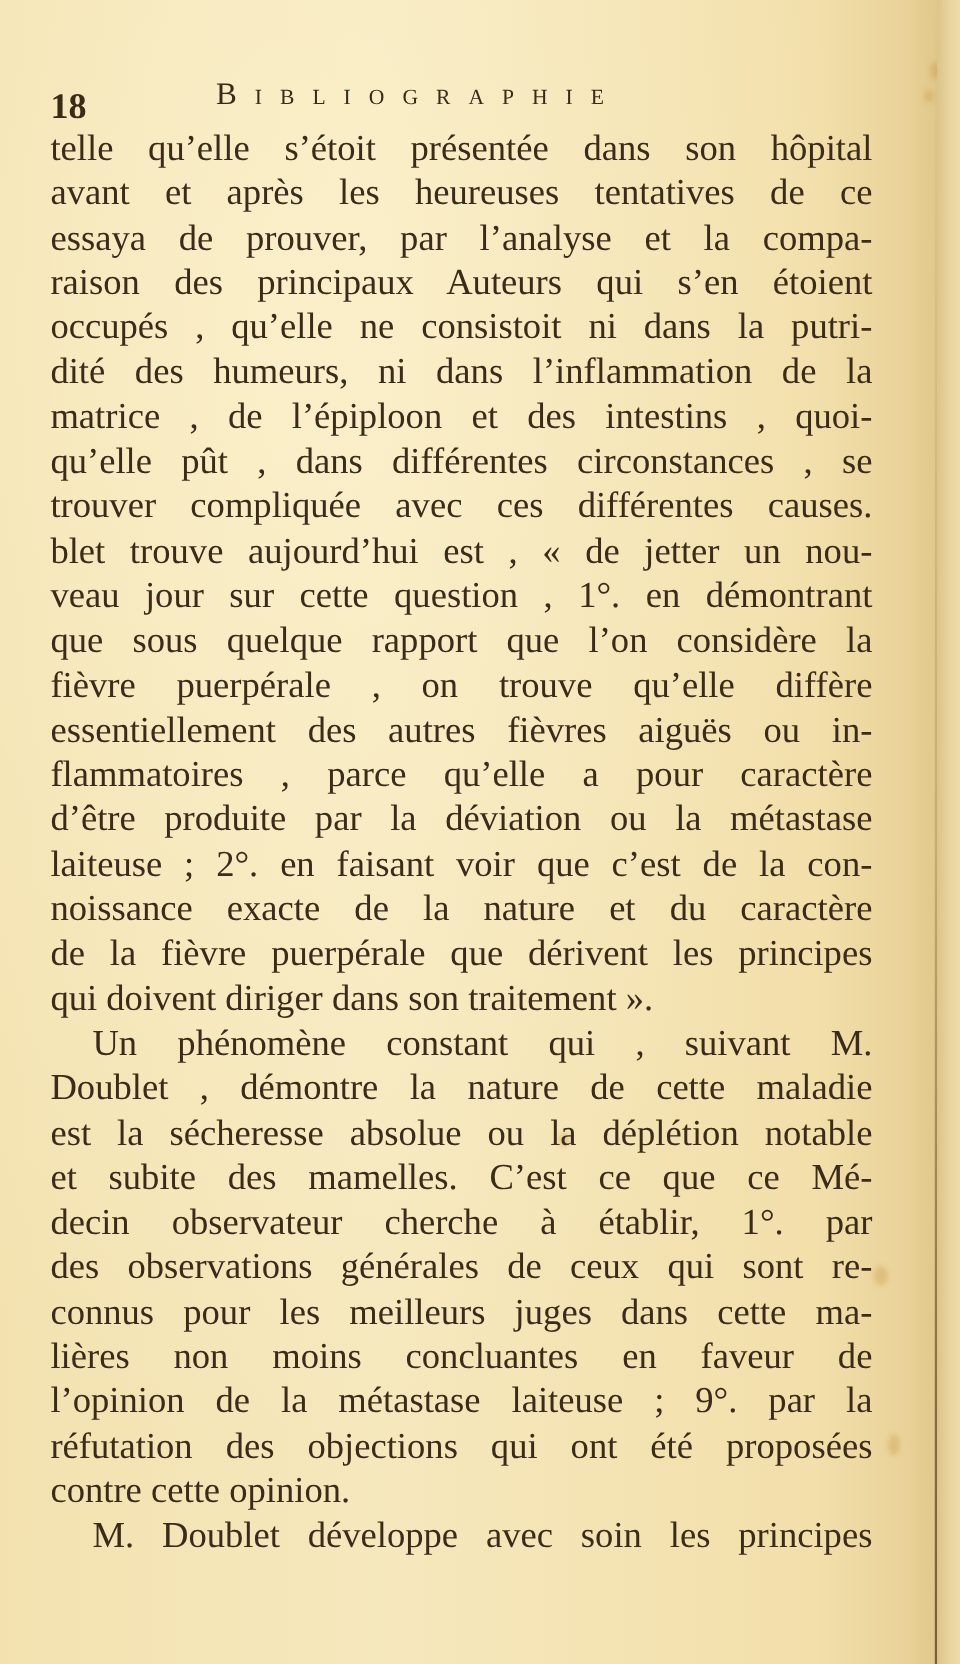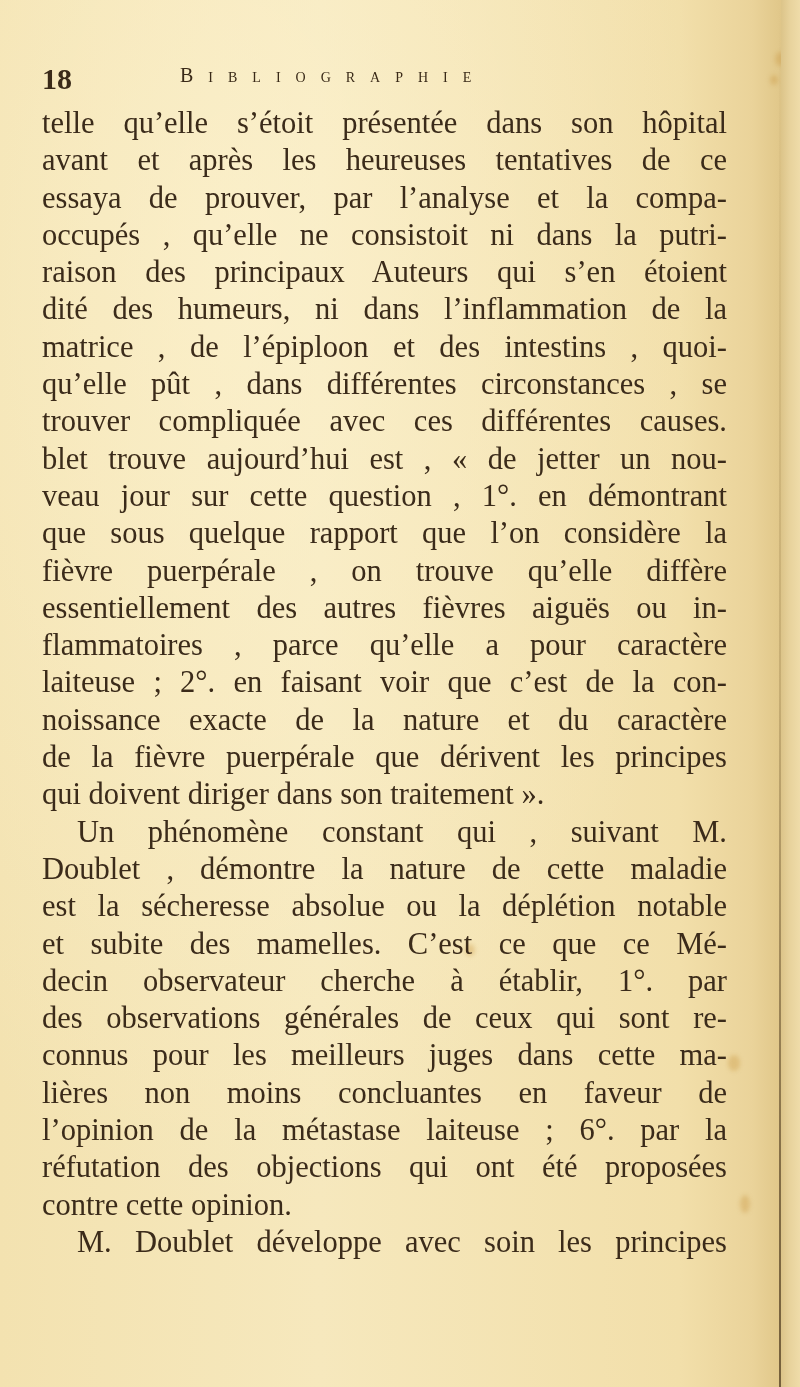--- a/index.html
+++ b/index.html
@@ -25,26 +25,26 @@
     .edge-strip {
       position: absolute; left: 781px; top: 0; width: 19px; height: 1387px;
       background: linear-gradient(90deg, #dcc489 0%, #e8d39d 50%, #efdca9 100%);
     }
     .header {
       position: absolute; left: 42px; top: 62px; width: 700px; height: 40px;
       color: #3a2a18;
       font-family: "Liberation Serif", "DejaVu Serif", serif;
     }
     .page-number {
-      position: absolute; left: 0; top: 0;
+      position: absolute; left: 0; top: 10px;
       font-size: 30px; font-weight: bold; letter-spacing: 0px;
     }
     .running-head {
       position: absolute; left: 138px; top: 2px;
-      font-size: 20px; letter-spacing: 15px;
+      font-size: 26px; letter-spacing: 15px;
       font-variant: small-caps;
       text-align: center;
     }
     .body-text {
       position: absolute; left: 42px; top: 105px; width: 685px;
       color: #3b2b1a;
       font-family: "Liberation Serif", "DejaVu Serif", serif;
       font-size: 30.5px;
       line-height: 37.3px;
     }
@@ -73,43 +73,44 @@
 
   <div class="header">
     <span class="page-number">18</span>
     <span class="running-head">Bibliographie</span>
   </div>
 
   <div class="body-text">
     <span class="line">telle qu’elle s’étoit présentée dans son hôpital</span>
     <span class="line">avant et après les heureuses tentatives de ce</span>
     <span class="line">essaya de prouver, par l’analyse et la compa-</span>
+    <span class="line">raison des principaux Auteurs qui s’en étoient</span>
     <span class="line">occupés , qu’elle ne consistoit ni dans la putri-</span>
-    <span class="line">raison des principaux Auteurs qui s’en étoient</span>
     <span class="line">dité des humeurs, ni dans l’inflammation de la</span>
     <span class="line">matrice , de l’épiploon et des intestins , quoi-</span>
     <span class="line">qu’elle pût , dans différentes circonstances , se</span>
     <span class="line">trouver compliquée avec ces différentes causes.</span>
     <span class="line">blet trouve aujourd’hui est , « de jetter un nou-</span>
     <span class="line">veau jour sur cette question , 1°. en démontrant</span>
     <span class="line">que sous quelque rapport que l’on considère la</span>
     <span class="line">fièvre puerpérale , on trouve qu’elle diffère</span>
     <span class="line">essentiellement des autres fièvres aiguës ou in-</span>
     <span class="line">flammatoires , parce qu’elle a pour caractère</span>
+    <span class="line">d’être produite par la déviation ou la métastase</span>
     <span class="line">laiteuse ; 2°. en faisant voir que c’est de la con-</span>
     <span class="line">noissance exacte de la nature et du caractère</span>
     <span class="line">de la fièvre puerpérale que dérivent les principes</span>
     <span class="line last">qui doivent diriger dans son traitement ».</span>
     <span class="line indent">Un phénomène constant qui , suivant M.</span>
     <span class="line">Doublet , démontre la nature de cette maladie</span>
     <span class="line">est la sécheresse absolue ou la déplétion notable</span>
     <span class="line">et subite des mamelles. C’est ce que ce Mé-</span>
     <span class="line">decin observateur cherche à établir, 1°. par</span>
     <span class="line">des observations générales de ceux qui sont re-</span>
     <span class="line">connus pour les meilleurs juges dans cette ma-</span>
     <span class="line">lières non moins concluantes en faveur de</span>
-    <span class="line">l’opinion de la métastase laiteuse ; 6°. par la</span>
+    <span class="line">l’opinion de la métastase laiteuse ; 9°. par la</span>
     <span class="line">réfutation des objections qui ont été proposées</span>
     <span class="line last">contre cette opinion.</span>
     <span class="line indent">M. Doublet développe avec soin les principes</span>
 
   </div>
 </div>
 
 </body></html>

